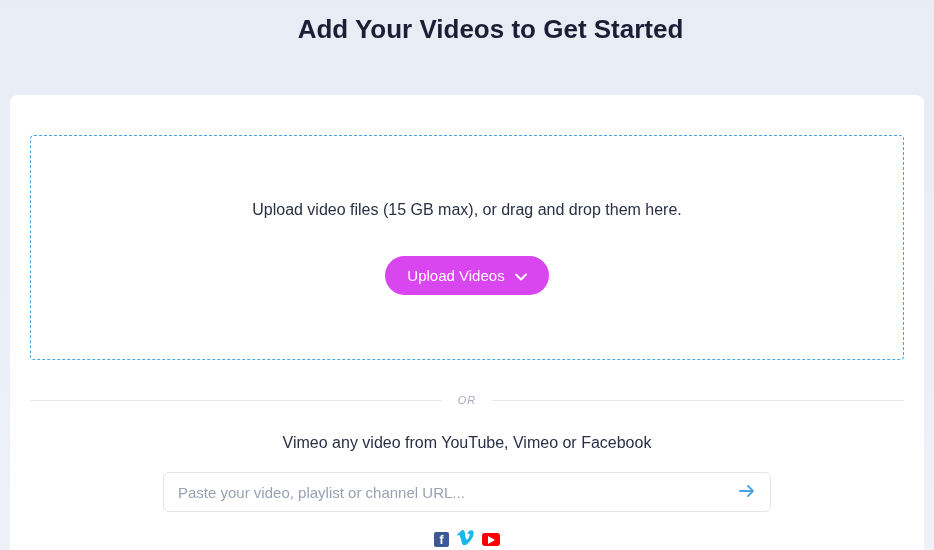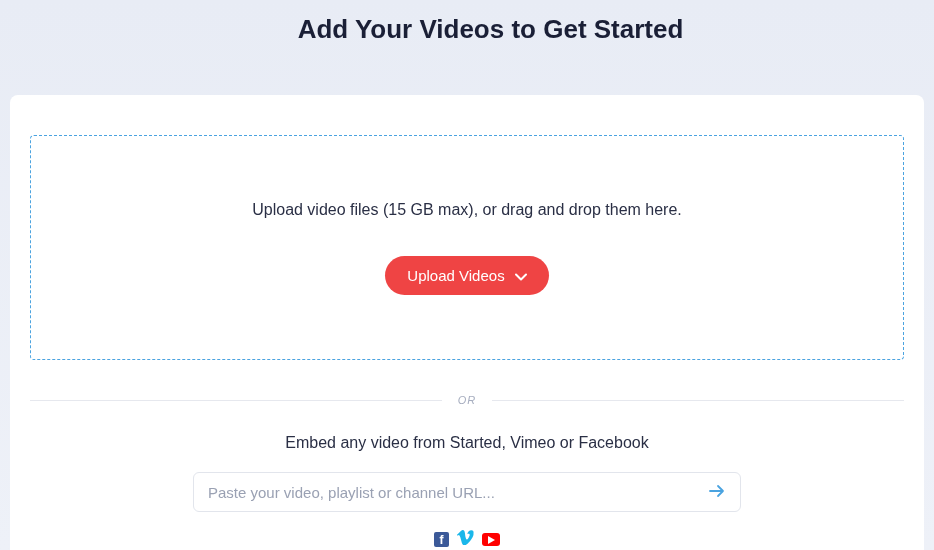--- a/index.html
+++ b/index.html
@@ -38,21 +38,21 @@
       flex-direction: column;
       align-items: center;
       justify-content: center;
       gap: 37px;
     }
     .dropzone-text {
       color: #2a2f45;
       font-size: 16px;
     }
     .upload-btn {
-      background: #ef4444;
+      background: #d946ef;
       color: #ffffff;
       border: none;
       border-radius: 22px;
       padding: 11px 22px;
       font-size: 15px;
       display: inline-flex;
       align-items: center;
       gap: 10px;
       cursor: pointer;
     }
@@ -73,21 +73,21 @@
       letter-spacing: 1px;
       padding: 0 16px;
     }
     .embed-text {
       text-align: center;
       color: #2a2f45;
       font-size: 16px;
       margin-bottom: 20px;
     }
     .url-row {
-      width: 548px;
+      width: 608px;
       margin: 0 auto;
       position: relative;
     }
     .url-input {
       width: 100%;
       height: 40px;
       border: 1px solid #e2e5ec;
       border-radius: 6px;
       padding: 0 44px 0 14px;
       font-size: 15px;
@@ -158,21 +158,21 @@
       </span>
     </button>
   </div>
 
   <div class="divider-row">
     <div class="divider-line"></div>
     <div class="divider-label">OR</div>
     <div class="divider-line"></div>
   </div>
 
-  <div class="embed-text">Embed any video from Started, Vimeo or Facebook</div>
+  <div class="embed-text">Vimeo any video from YouTube, Vimeo or Facebook</div>
 
   <div class="url-row">
     <input type="text" class="url-input" placeholder="Paste your video, playlist or channel URL..." style="">
     <button class="submit-arrow">
       <span>
         <svg width="18" height="14" viewBox="0 0 18 14" fill="none">
           <path d="M2 7H15M15 7L10 2M15 7L10 12" stroke="#4aa3e0" stroke-width="1.8" stroke-linecap="round" stroke-linejoin="round"></path>
         </svg>
       </span>
     </button>

